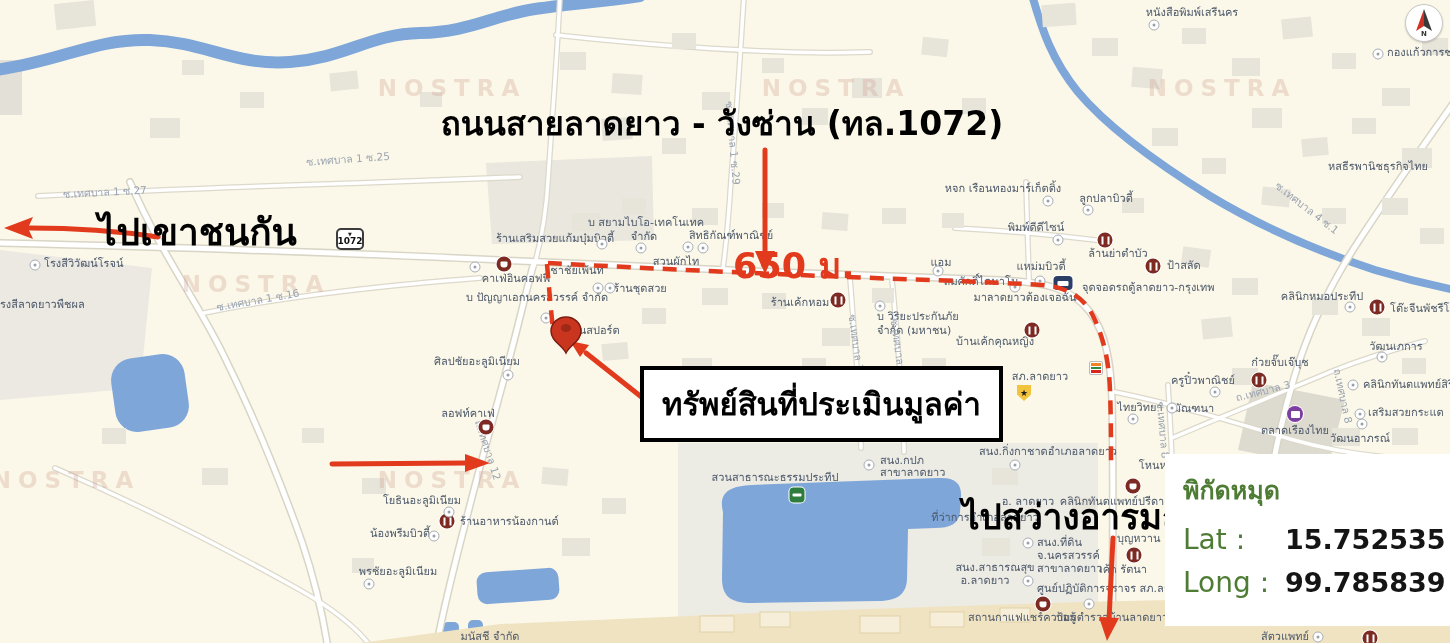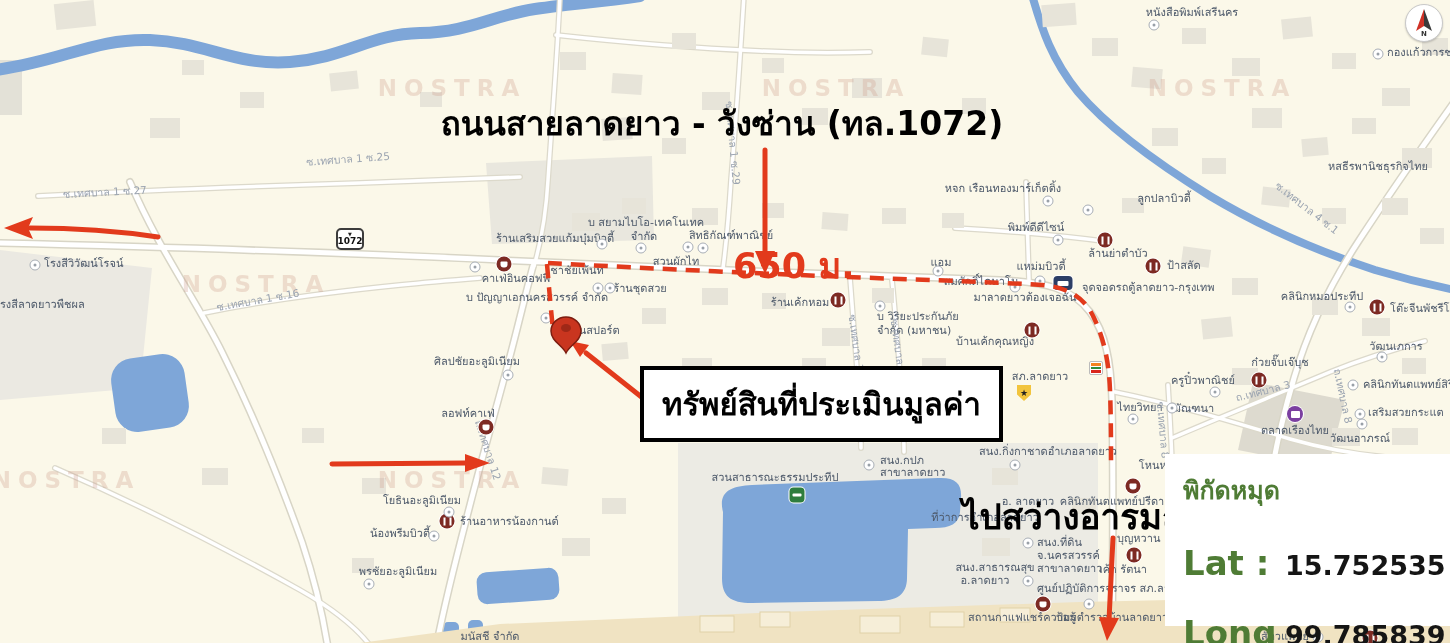--- a/index.html
+++ b/index.html
@@ -42,21 +42,21 @@
       font-size:31px;font-weight:600;white-space:nowrap;color:#000;}
   .shield{position:absolute;left:336px;top:228px;z-index:2;width:28px;height:22px;background:#fff;
       border:2px solid #3c3c3c;border-radius:5px;display:flex;flex-direction:column;align-items:center;
       justify-content:center;line-height:1;box-sizing:border-box;}
   .shield-mark{font-size:5px;color:#222;}
   .shield-num{font-size:9px;font-weight:bold;color:#111;}
   .coord-panel{position:absolute;left:1165px;top:454px;z-index:5;width:292px;height:172px;background:#fff;
       padding:16px 0 0 18px;box-sizing:border-box;}
   .coord-title{font-size:25px;font-weight:bold;color:var(--coord-green,#4f7c35);margin-bottom:13px;}
   .coord-row{display:flex;margin-bottom:10px;align-items:baseline;}
-  .coord-label{font-size:34px;font-weight:bold;color:var(--coord-green,#4f7c35);width:102px;margin-top:20px;}
+  .coord-label{font-size:28px;font-weight:normal;color:var(--coord-green,#4f7c35);width:102px;}
   .coord-value{font-size:27px;font-weight:bold;color:#151515;}
   .compass{position:absolute;left:1405px;top:4px;z-index:5;width:36px;height:36px;border-radius:50%;
       background:#fff;border:1px solid #c9c9c9;box-shadow:0 1px 2px rgba(0,0,0,0.2);
       display:flex;flex-direction:column;align-items:center;}
   .compass svg{display:block;}
   .compass .n-letter{font-size:7px;font-weight:bold;color:#333;margin-top:-9px;}
 </style>
 </head>
 <body>
 
@@ -226,21 +226,21 @@
       <div class="wm" style="left: 1222px; top: 88px;">NOSTRA</div>
       <div class="wm" style="left: 256px; top: 284px;">NOSTRA</div>
       <div class="wm" style="left: 66px; top: 480px;">NOSTRA</div>
       <div class="wm" style="left: 452px; top: 480px;">NOSTRA</div>
     </div>
   <div id="labels-layer">
       <div class="map-label poi-label" style="left: 1192px; top: 12px; transform: translate(-50%, -50%) rotate(0deg);">หนังสือพิมพ์เสรีนคร</div>
       <div class="map-label poi-label" style="left: 1387px; top: 52px; transform: translate(0px, -50%) rotate(0deg);">กองแก้วการช่าง</div>
       <div class="map-label poi-label" style="left: 1378px; top: 166px; transform: translate(-50%, -50%) rotate(0deg); text-align: center;">หสธีรพานิชธุรกิจไทย</div>
       <div class="map-label poi-label" style="left: 1003px; top: 188px; transform: translate(-50%, -50%) rotate(0deg);">หจก เรือนทองมาร์เก็ตติ้ง</div>
-      <div class="map-label poi-label" style="left: 1164px; top: 198px; transform: translate(-50%, -50%) rotate(0deg);">ลูกปลาบิวตี้</div>
+      <div class="map-label poi-label" style="left: 1106px; top: 198px; transform: translate(-50%, -50%) rotate(0deg);">ลูกปลาบิวตี้</div>
       <div class="map-label poi-label" style="left: 1036px; top: 227px; transform: translate(-50%, -50%) rotate(0deg);">พิมพ์ดีดีไซน์</div>
       <div class="map-label poi-label" style="left: 1118px; top: 253px; transform: translate(-50%, -50%) rotate(0deg);">ล้านย่าตำบัว</div>
       <div class="map-label poi-label" style="left: 1167px; top: 265px; transform: translate(0px, -50%) rotate(0deg);">ป้าสลัด</div>
       <div class="map-label poi-label" style="left: 941px; top: 262px; transform: translate(-50%, -50%) rotate(0deg);">แอม</div>
       <div class="map-label poi-label" style="left: 981px; top: 281px; transform: translate(-50%, -50%) rotate(0deg);">สมศักดิ์ไดนาโม</div>
       <div class="map-label poi-label" style="left: 1025px; top: 297px; transform: translate(-50%, -50%) rotate(0deg);">มาลาดยาวต้องเจอฉัน</div>
       <div class="map-label poi-label" style="left: 1041px; top: 266px; transform: translate(-50%, -50%) rotate(0deg);">แหม่มบิวตี้</div>
       <div class="map-label poi-label" style="left: 1082px; top: 287px; transform: translate(0px, -50%) rotate(0deg);">จุดจอดรถตู้ลาดยาว-กรุงเทพ</div>
       <div class="map-label poi-label" style="left: 731px; top: 235px; transform: translate(-50%, -50%) rotate(0deg);">สิทธิกัณฑ์พาณิชย์</div>
       <div class="map-label poi-label" style="left: 646px; top: 222px; transform: translate(-50%, -50%) rotate(0deg);">บ สยามไบโอ-เทคโนเทค</div>
@@ -494,20 +494,21 @@
       <polygon points="490,463 465,454 465,472"></polygon>
       <polygon points="1107,641 1099,617 1119,618"></polygon>
     </g>
     <g>
       <path d="M566,353 C562,345 551,341 551,331 A15,14 0 1 1 581,331 C581,341 570,345 566,353 Z" fill="var(--pin-red,#c9351f)" stroke="#7c1d10" stroke-width="1.5"></path>
       <ellipse cx="566" cy="328" rx="5" ry="4" fill="#7c1d10" opacity="0.55"></ellipse>
     </g>
   </svg>
 
   <div class="ann" style="left:722px;top:106px;font-size:33px;transform:translateX(-50%)">ถนนสายลาดยาว - วังซ่าน (ทล.1072)</div>
+  <div class="ann" style="left:98px;top:213px;font-size:37px">ไปเขาชนกัน</div>
   <div class="ann" style="left:962px;top:499px;font-size:35px">ไปสว่างอารมณ์</div>
   <div class="ann-red" style="left:733px;top:238px;font-size:35px">650 ม.</div>
   <div class="prop-box" style="left:640px;top:366px">ทรัพย์สินที่ประเมินมูลค่า</div>
 
   <div class="shield">
     <span class="shield-mark">▼</span>
     <span class="shield-num">1072</span>
   </div>
 
   <div class="coord-panel">

